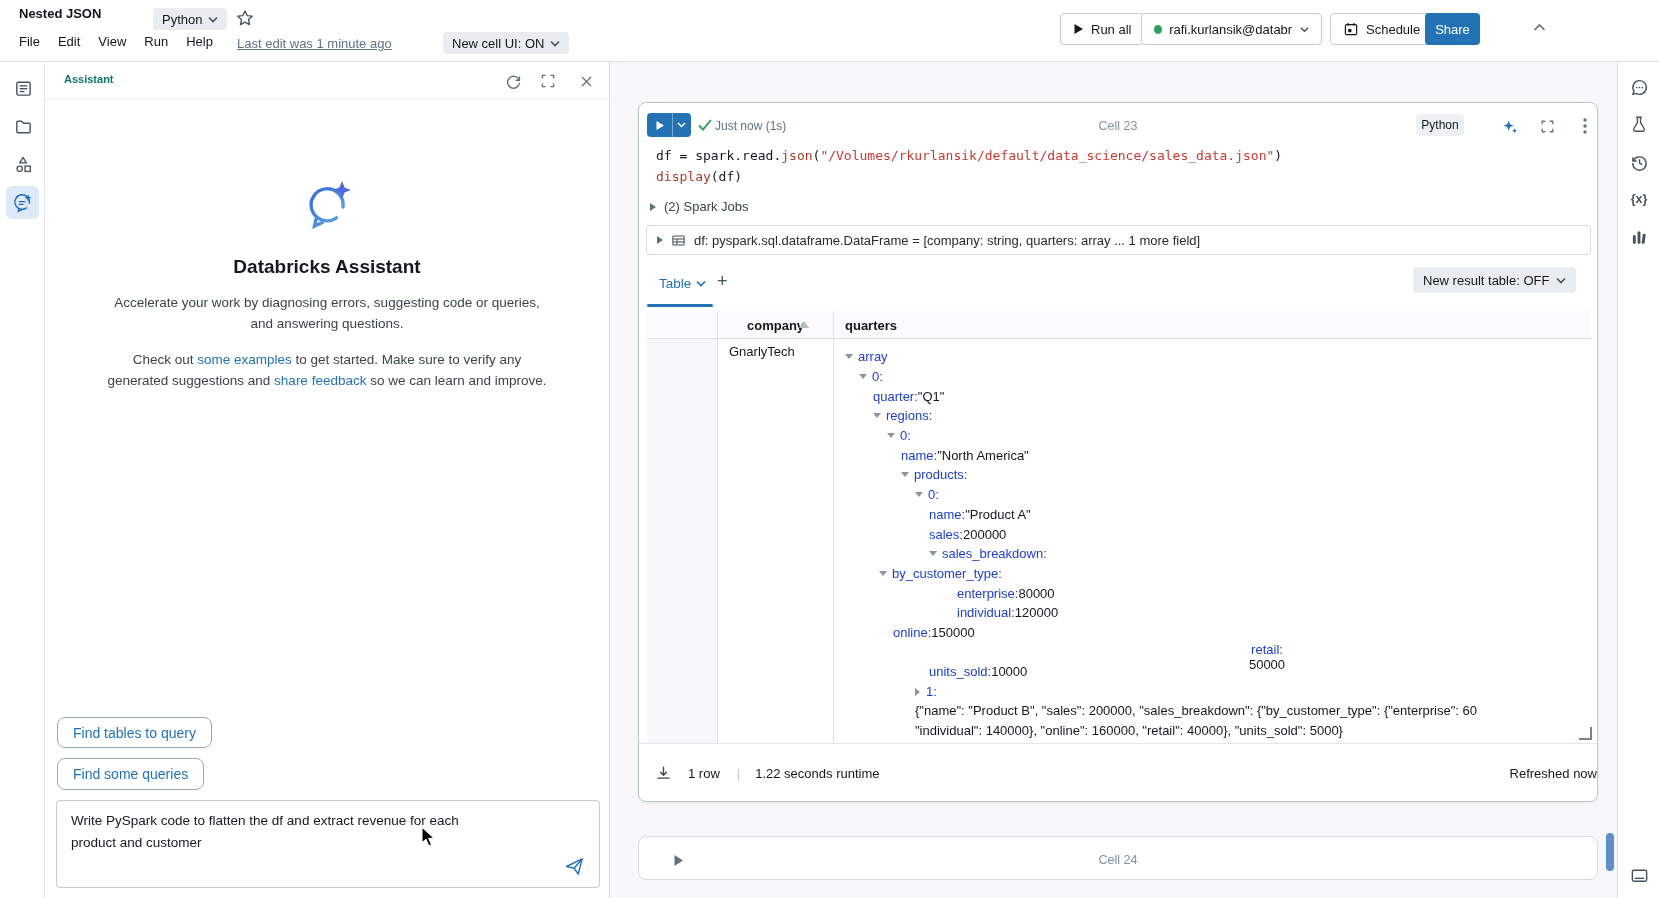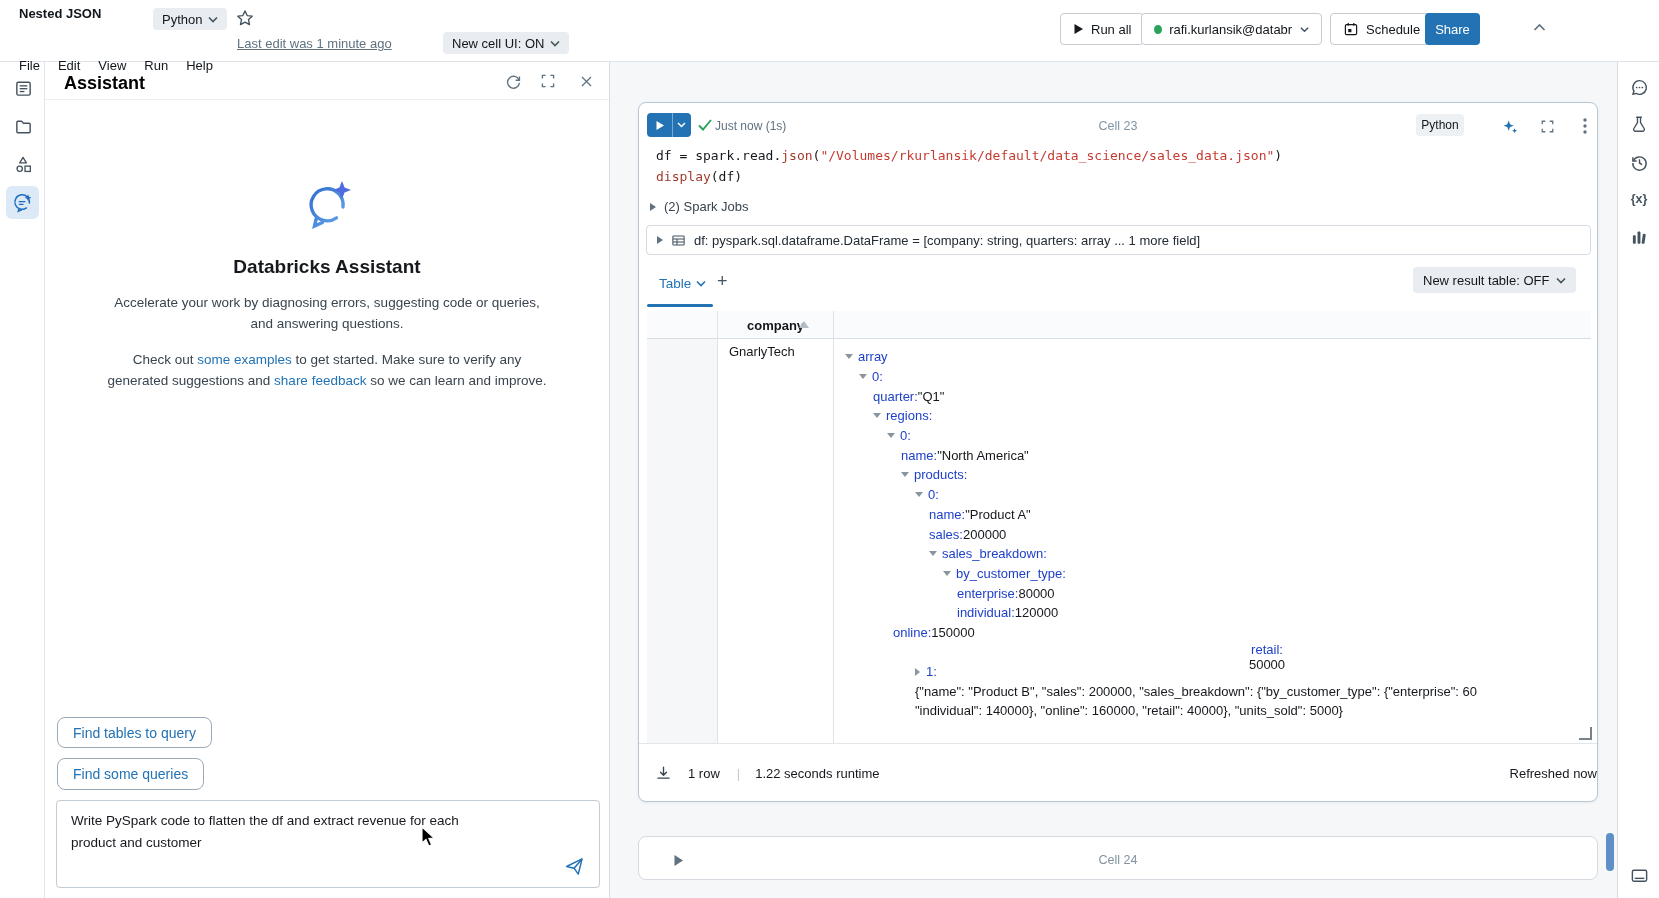--- a/index.html
+++ b/index.html
@@ -5,37 +5,37 @@
   * { margin:0; padding:0; box-sizing:border-box; }
   html,body { width:1659px; height:898px; overflow:hidden; }
   body { font-family:"Liberation Sans", sans-serif; background:#fff; position:relative; color:#16181d; }
   .abs { position:absolute; }
   svg { display:block; }
 
   
   #topbar { position:absolute; left:0; top:0; width:1659px; height:62px; background:#fff; border-bottom:1px solid #dde3e8; z-index:20; }
   .nb-title { position:absolute; left:19px; top:6px; font-size:13px; font-weight:bold; color:#11171c; }
   .pill { background:#e9edf1; border-radius:4px; font-size:13px; color:#11171c; display:inline-flex; align-items:center; gap:6px; padding:0 9px; height:22px; }
-  .menu-row { position:absolute; left:19px; top:34px; display:flex; gap:18px; font-size:13px; color:#11171c;margin-top:24px; }
+  .menu-row { position:absolute; left:19px; top:34px; display:flex; gap:18px; font-size:13px; color:#11171c; }
   .menu-item { cursor:default; }
   .lastedit { position:absolute; left:237px; top:36px; font-size:13px; color:#5f7281; text-decoration:underline; }
   .tb-btn { position:absolute; height:32px; background:#fff; border:1px solid #c6ccd2; border-radius:4px; display:flex; align-items:center; gap:7px; padding:0 12px; font-size:13px; color:#11171c; }
   .share-btn { position:absolute; left:1425px; top:13px; width:55px; height:32px; background:#2272b4; color:#fff; border:none; border-radius:4px; font-size:13px; display:flex; align-items:center; justify-content:center; }
   .dot-green { width:9px; height:9px; border-radius:50%; background:#2aa25b; }
 
   
   #left-rail { position:absolute; left:0; top:62px; width:45px; bottom:0; background:#fff; border-right:1px solid #e2e6ea; z-index:10; }
   #right-rail { position:absolute; left:1617px; top:62px; width:42px; bottom:0; background:#fff; border-left:1px solid #d7dce1; z-index:10; }
   .rail-ic { position:absolute; width:26px; height:26px; display:flex; align-items:center; justify-content:center; color:#44535f; }
   .rail-hl { position:absolute; left:6px; width:33px; height:33px; background:#dce9f7; border-radius:6px; }
 
   
   #assistant { position:absolute; left:45px; top:62px; width:565px; bottom:0; background:#fff; border-right:1px solid #d7dce1; }
   #assistant-header { position:absolute; left:0; top:0; right:0; height:38px; border-bottom:1px solid #edf0f2; }
-  #assistant-header .hdr-title { position:absolute; left:19px; top:11px; font-size:18px; font-weight:bold; color:#000000; }
+  #assistant-header .hdr-title { position:absolute; left:19px; top:11px; font-size:11px; font-weight:bold; color:#0f766e; }
   .hdr-ic { position:absolute; top:6px; width:26px; height:26px; display:flex; align-items:center; justify-content:center; color:#5f7281; }
   .asst-title { position:absolute; left:0; right:0; top:194px; text-align:center; font-size:19px; font-weight:bold; color:#16181d; }
   .asst-para { position:absolute; left:58px; right:58px; text-align:center; font-size:13.5px; line-height:21px; color:#39444e; }
   .link { color:#2272b4; }
   .find-btn { position:absolute; left:12px; border:1px solid #9aa9b7; border-radius:8px; background:#fff; color:#2272b4; font-size:14px; display:flex; align-items:center; padding:0 15px; }
   #asst-input { position:absolute; left:11px; top:738px; width:544px; height:88px; border:1px solid #c4ccd4; border-radius:4px; background:#fff; }
   #asst-input .input-text { position:absolute; left:14px; top:9px; width:430px; font-size:13.5px; line-height:21.5px; color:#16181d; }
   #send-ic { position:absolute; right:14px; bottom:10px; }
 
   
@@ -318,20 +318,23 @@
     </div>
 
     <div id="rtable">
       <div class="idx-col"></div>
       <div class="idx-col-h"></div>
       <div class="t-header">
         <div class="h-cell" style="left:88px; width:116px;">
           <span>company</span>
         </div>
         <div class="sort-tri"></div>
+        <div class="h-cell" style="left:186px; width:758px;">
+          <span>quarters</span>
+        </div>
       </div>
       <div class="vline" style="left:70px;"></div>
       <div class="vline" style="left:186px;"></div>
       <div class="company-val">GnarlyTech</div>
       <div id="json-tree">
         <div style="padding-top: 4px;">
             <div class="tree-row" style="padding-left: 12px;">
               <span class="tree-arrow"></span>
               <span class="tree-key">array</span>
             </div>
@@ -368,39 +371,43 @@
               <span class="tree-val"> "Product A"</span>
             </div>
             <div class="tree-row" style="padding-left: 96px;">
               <span class="tree-key">sales:</span>
               <span class="tree-val"> 200000</span>
             </div>
             <div class="tree-row" style="padding-left: 96px;">
               <span class="tree-arrow"></span>
               <span class="tree-key">sales_breakdown:</span>
             </div>
-            <div class="tree-row" style="padding-left: 110px;">
+            <div class="tree-row" style="padding-left: 46px;">
               <span class="tree-arrow"></span>
               <span class="tree-key">by_customer_type:</span>
             </div>
             <div class="tree-row" style="padding-left: 124px;">
               <span class="tree-key">enterprise:</span>
               <span class="tree-val"> 80000</span>
             </div>
             <div class="tree-row" style="padding-left: 124px;">
               <span class="tree-key">individual:</span>
               <span class="tree-val"> 120000</span>
             </div>
             <div class="tree-row" style="padding-left: 60px;">
               <span class="tree-key">online:</span>
               <span class="tree-val"> 150000</span>
             </div>
             <div class="tree-row" style="padding-left: 110px; flex-direction: column;">
               <span class="tree-key">retail:</span>
               <span class="tree-val"> 50000</span>
+            </div>
+            <div class="tree-row" style="padding-left: 96px;">
+              <span class="tree-key">units_sold:</span>
+              <span class="tree-val"> 10000</span>
             </div>
             <div class="tree-row" style="padding-left: 82px;">
               <span class="tree-arrow closed"></span>
               <span class="tree-key">1:</span>
             </div>
           </div>
         <div class="raw-line">{"name": "Product B", "sales": 200000, "sales_breakdown": {"by_customer_type": {"enterprise": 60</div>
         <div class="raw-line">"individual": 140000}, "online": 160000, "retail": 40000}, "units_sold": 5000}</div>
       </div>
     </div>

